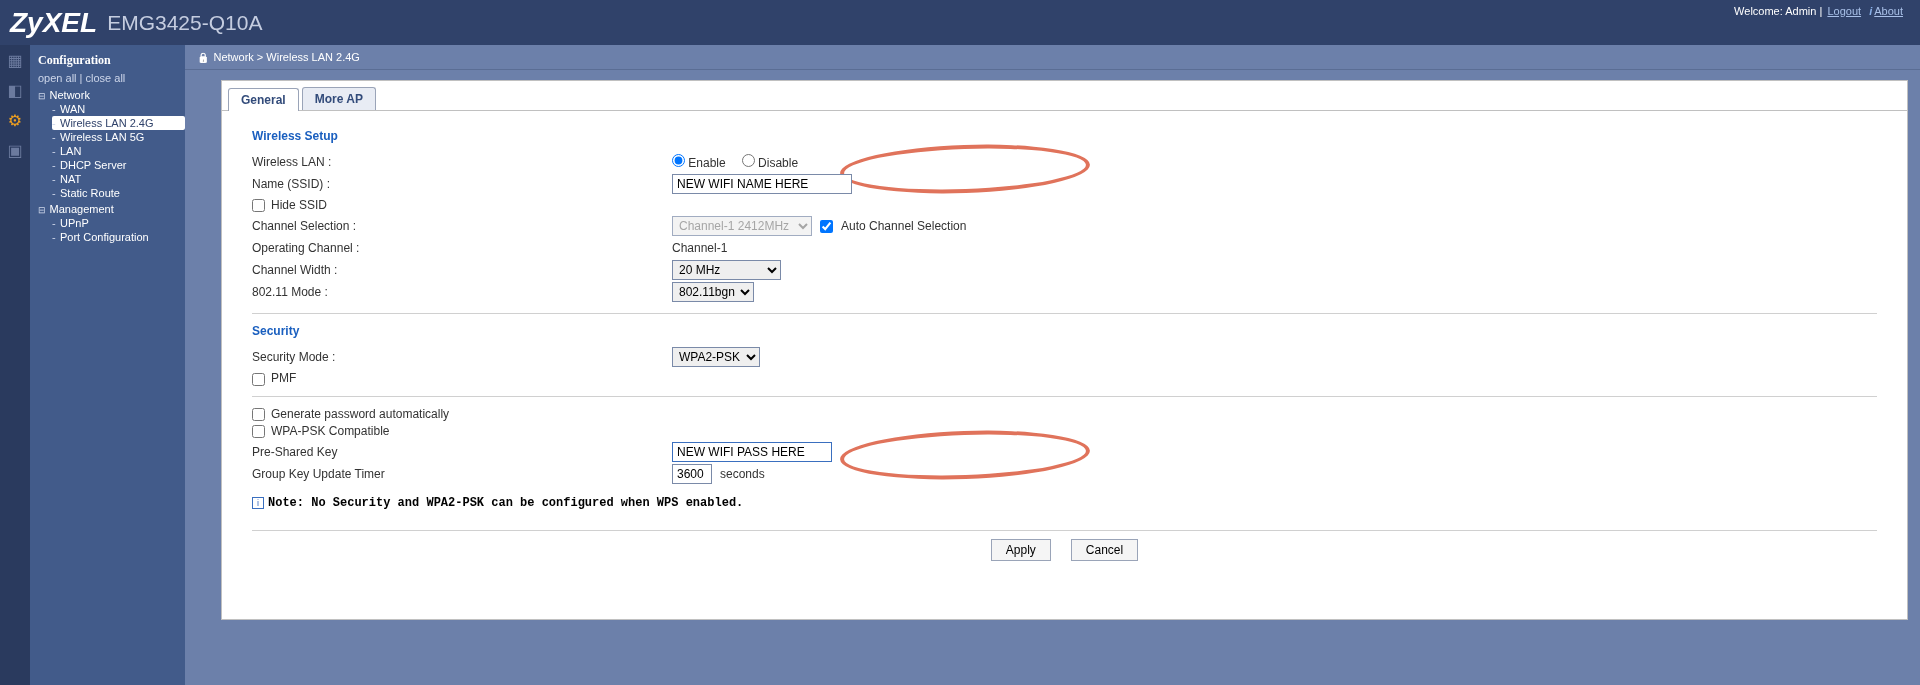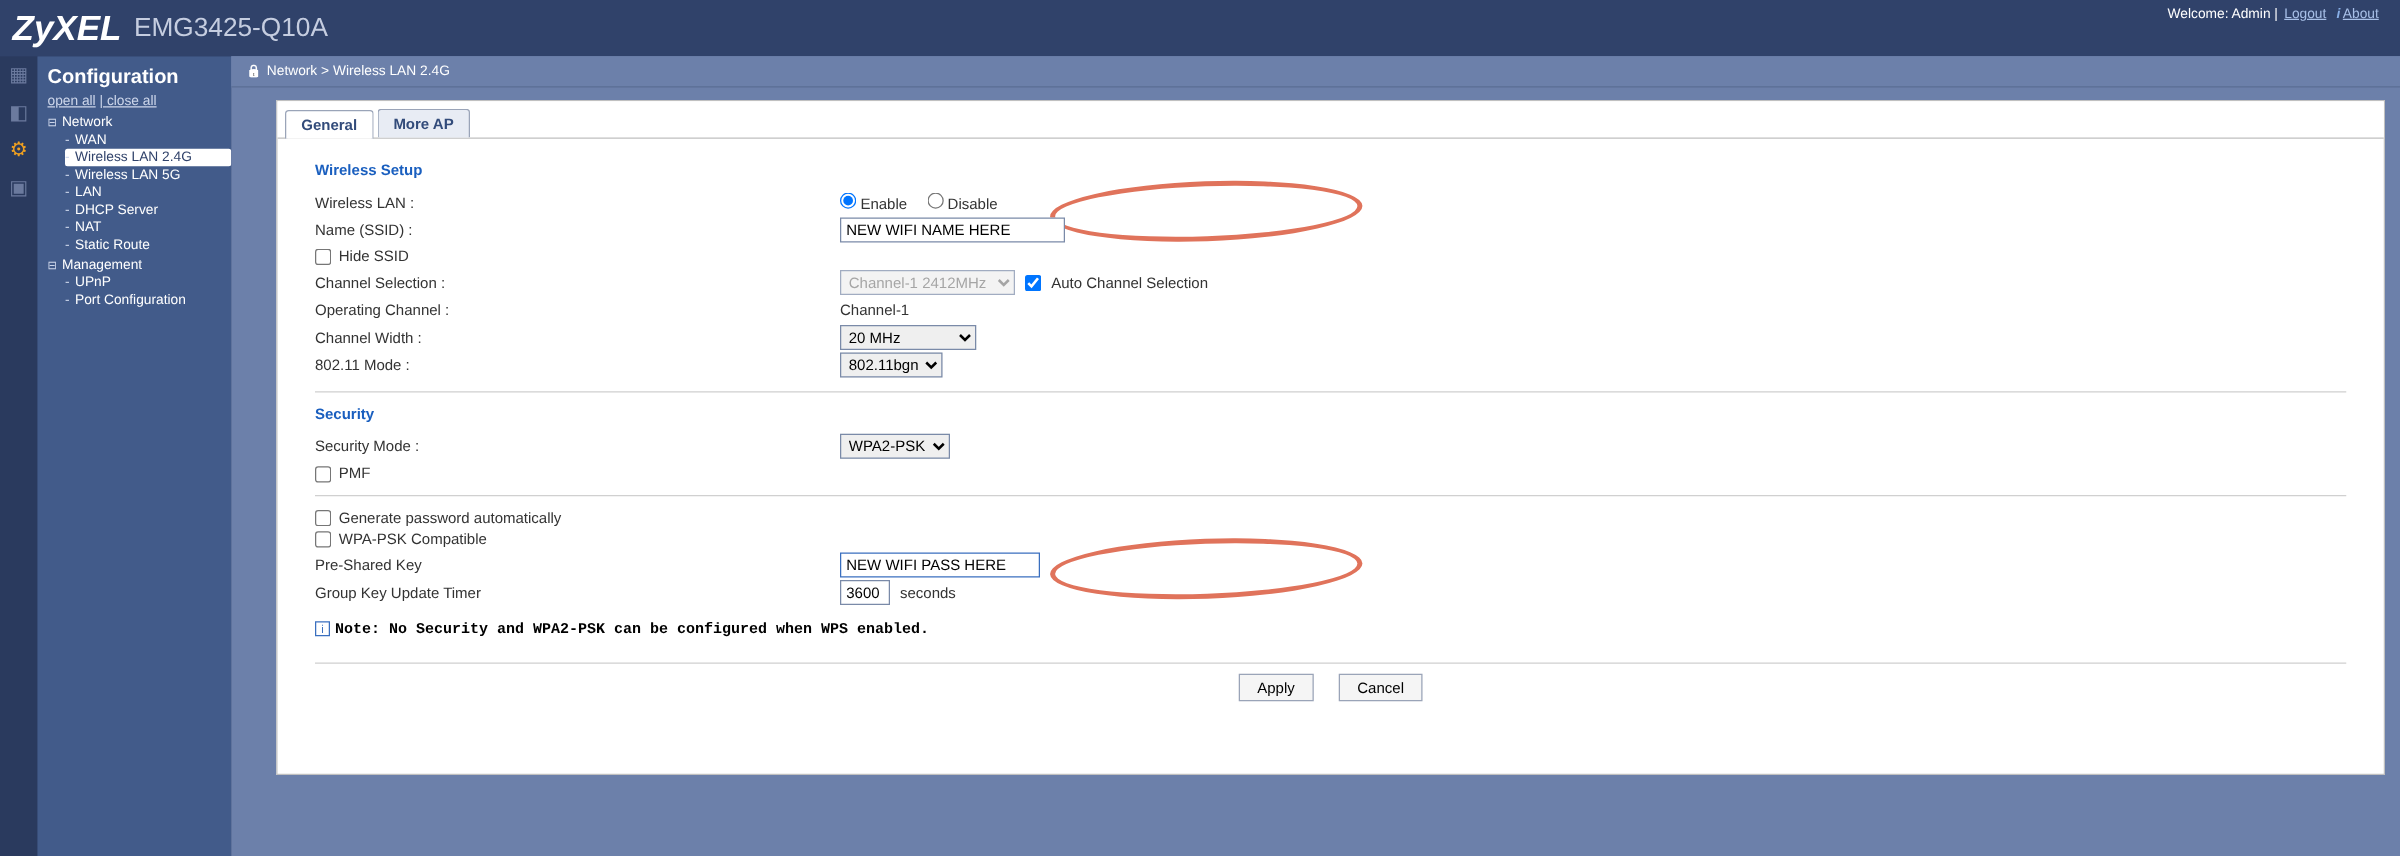--- a/index.html
+++ b/index.html
@@ -11,23 +11,23 @@
 .top-right { position: absolute; right: 15px; top: 5px; font-size: 11px; color: #fff; }
 .top-right a { color: #a8c0e8; text-decoration: underline; margin: 0 2px; }
 
 .main-container { display: flex; height: 640px; }
 
 .icon-strip { width: 30px; background: #2a3a5e; display: flex; flex-direction: column; }
 .icon-strip .ic { width: 30px; height: 30px; display: flex; align-items: center; justify-content: center; color: #6b7a9e; font-size: 16px; }
 .icon-strip .ic.active { color: #f0a020; }
 
 .sidebar { width: 155px; background: #425b8a; color: #fff; padding: 8px 0 8px 8px; font-size: 11px; }
-.sidebar-title { font-weight: bold; font-size: 16px; margin-bottom: 4px; }
+.sidebar-title { font-weight: bold; font-size: 12px; margin-bottom: 4px; font-family: Liberation Serif, serif; }
 .sidebar-actions { font-size: 11px; color: #cdd6ea; margin-bottom: 4px; }
-.sidebar-actions span { cursor: pointer; text-decoration: underline; }
+.sidebar-actions span { cursor: pointer; }
 .nav-section { margin-bottom: 2px; }
 .nav-header { cursor: pointer; padding: 1px 0; }
 .nav-header::before { content: "⊟"; font-size: 9px; margin-right: 4px; color: #cdd6ea; }
 .nav-items { list-style: none; padding-left: 14px; }
 .nav-items li { padding: 1px 0 1px 8px; position: relative; cursor: pointer; }
 .nav-items li::before { content: "-"; position: absolute; left: 0; color: #cdd6ea; }
 .nav-items li.selected { background: #fff; color: #30426a; border-radius: 2px; padding-right: 4px; }
 
 .content-area { flex: 1; background: #6c80aa; padding: 0; position: relative; }
 .breadcrumb { background: #6c80aa; color: #fff; font-size: 11px; padding: 6px 12px; border-bottom: 1px solid #5a6d94; }

